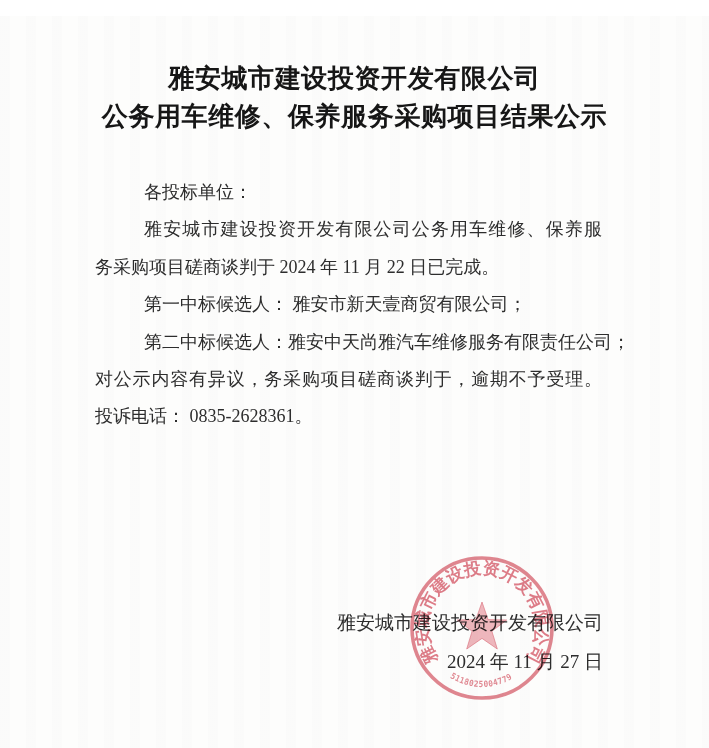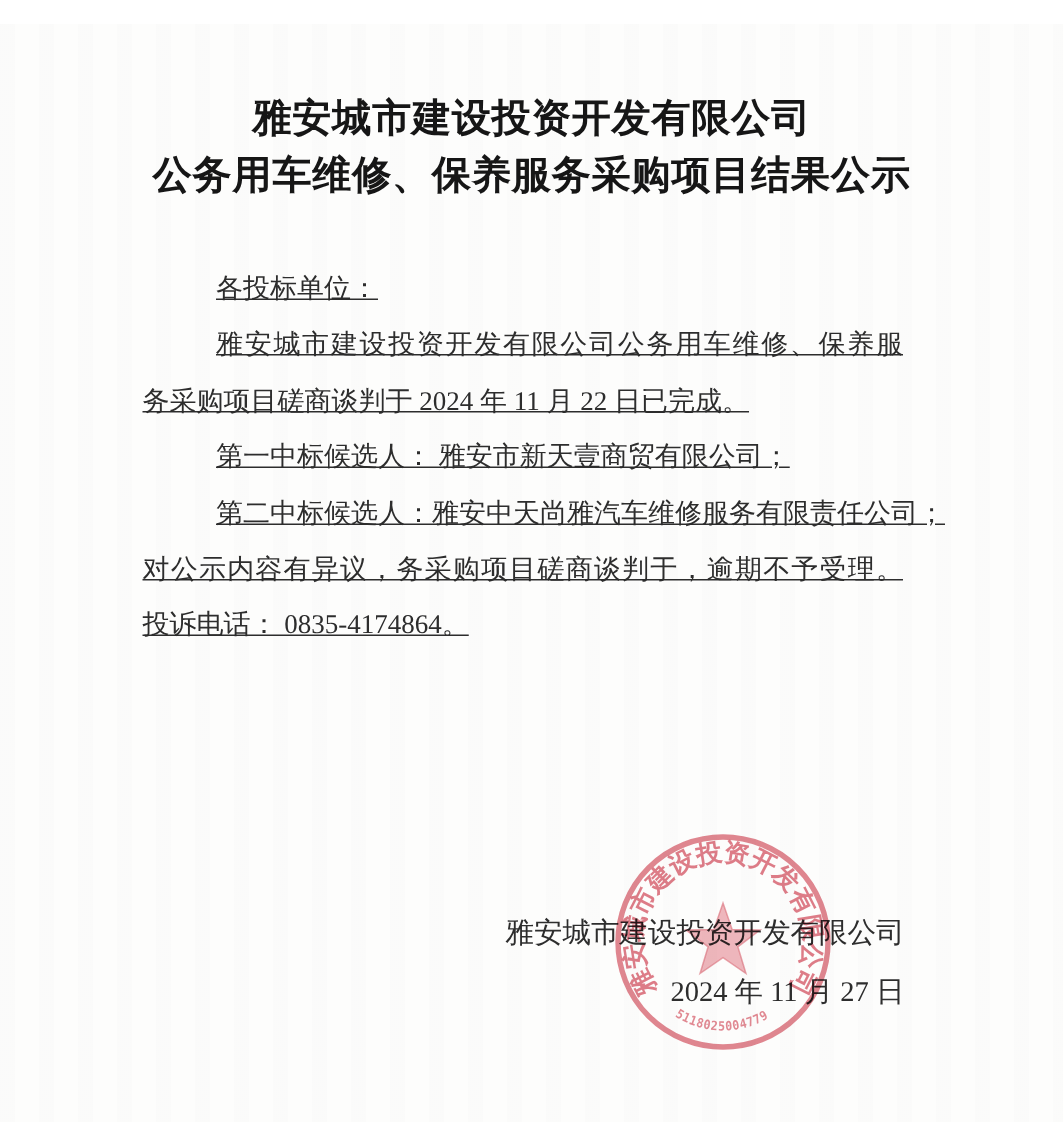--- a/index.html
+++ b/index.html
@@ -27,21 +27,20 @@
     font-weight: 700;
     font-size: 26px;
     letter-spacing: 0.6px;
   }
   .title .tline { line-height: 38px; }
   
   .doc-body {
     position: absolute; left: 95px; top: 158px; width: 507px;
     color: #2d2d2d;
     font-size: 18px;
-    text-decoration: underline;
   }
   .ln {
     line-height: 37.4px;
     white-space: nowrap;
   }
   .ln.indent { text-indent: 49px; }
   .ln.stretch {
     white-space: normal;
     text-align: justify;
     text-align-last: justify;
@@ -90,21 +89,21 @@
     <div class="tline">公务用车维修、保养服务采购项目结果公示</div>
   </div>
 
   <div class="doc-body">
     <div class="ln indent">各投标单位：</div>
     <div class="ln indent stretch">雅安城市建设投资开发有限公司公务用车维修、保养服</div>
     <div class="ln">务采购项目磋商谈判于 2024 年 11 月 22 日已完成。</div>
     <div class="ln indent">第一中标候选人： 雅安市新天壹商贸有限公司；</div>
     <div class="ln indent">第二中标候选人：雅安中天尚雅汽车维修服务有限责任公司；</div>
     <div class="ln stretch">对公示内容有异议，务采购项目磋商谈判于，逾期不予受理。</div>
-    <div class="ln">投诉电话： 0835-4174864。</div>
+    <div class="ln">投诉电话： 0835-2628361。</div>
   </div>
 
   <div class="sig-company">雅安城市建设投资开发有限公司</div>
   <div class="sig-date">2024 年 11 月 27 日</div>
 
   <svg class="seal" viewBox="0 0 170 170" xmlns="http://www.w3.org/2000/svg" aria-hidden="true">
     <defs>
       <path id="sealArcTop" d="M 41.3 116.7 A 54 54 0 1 1 128.7 116.7" fill="none"></path>
       <path id="sealArcBottom" d="M 52.9 134.5 A 59 59 0 0 0 117.1 134.5" fill="none"></path>
     </defs>

